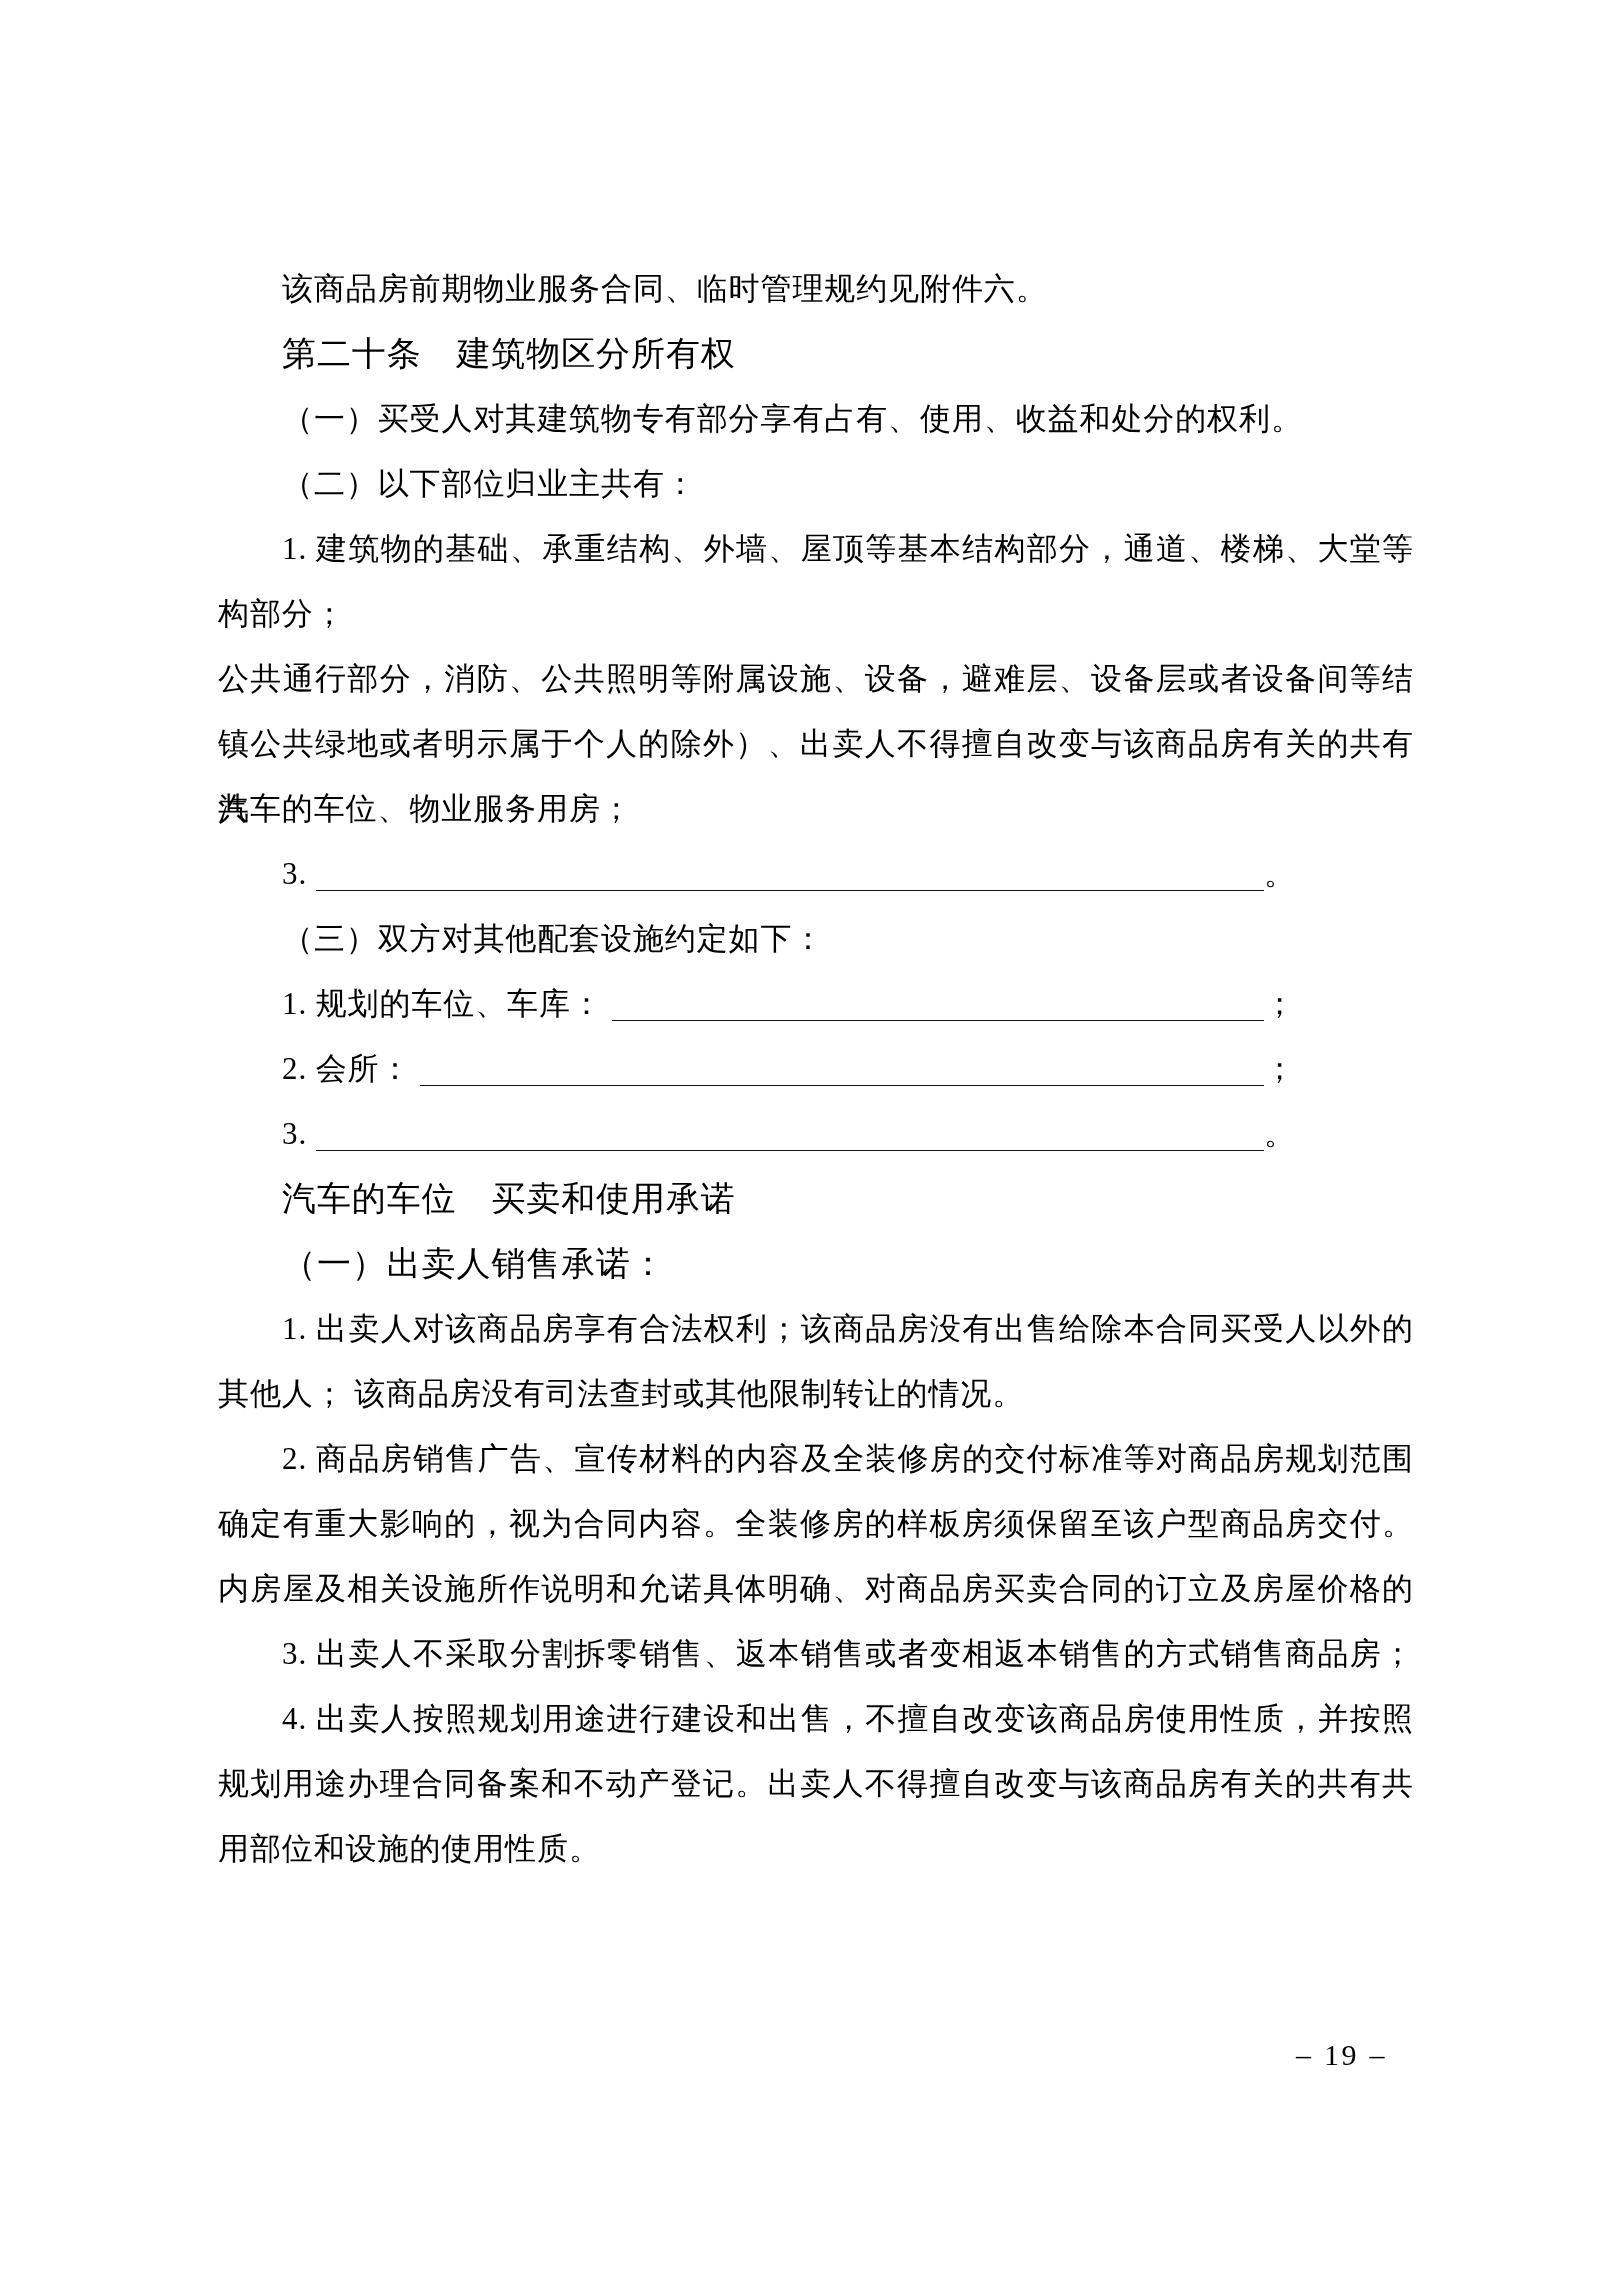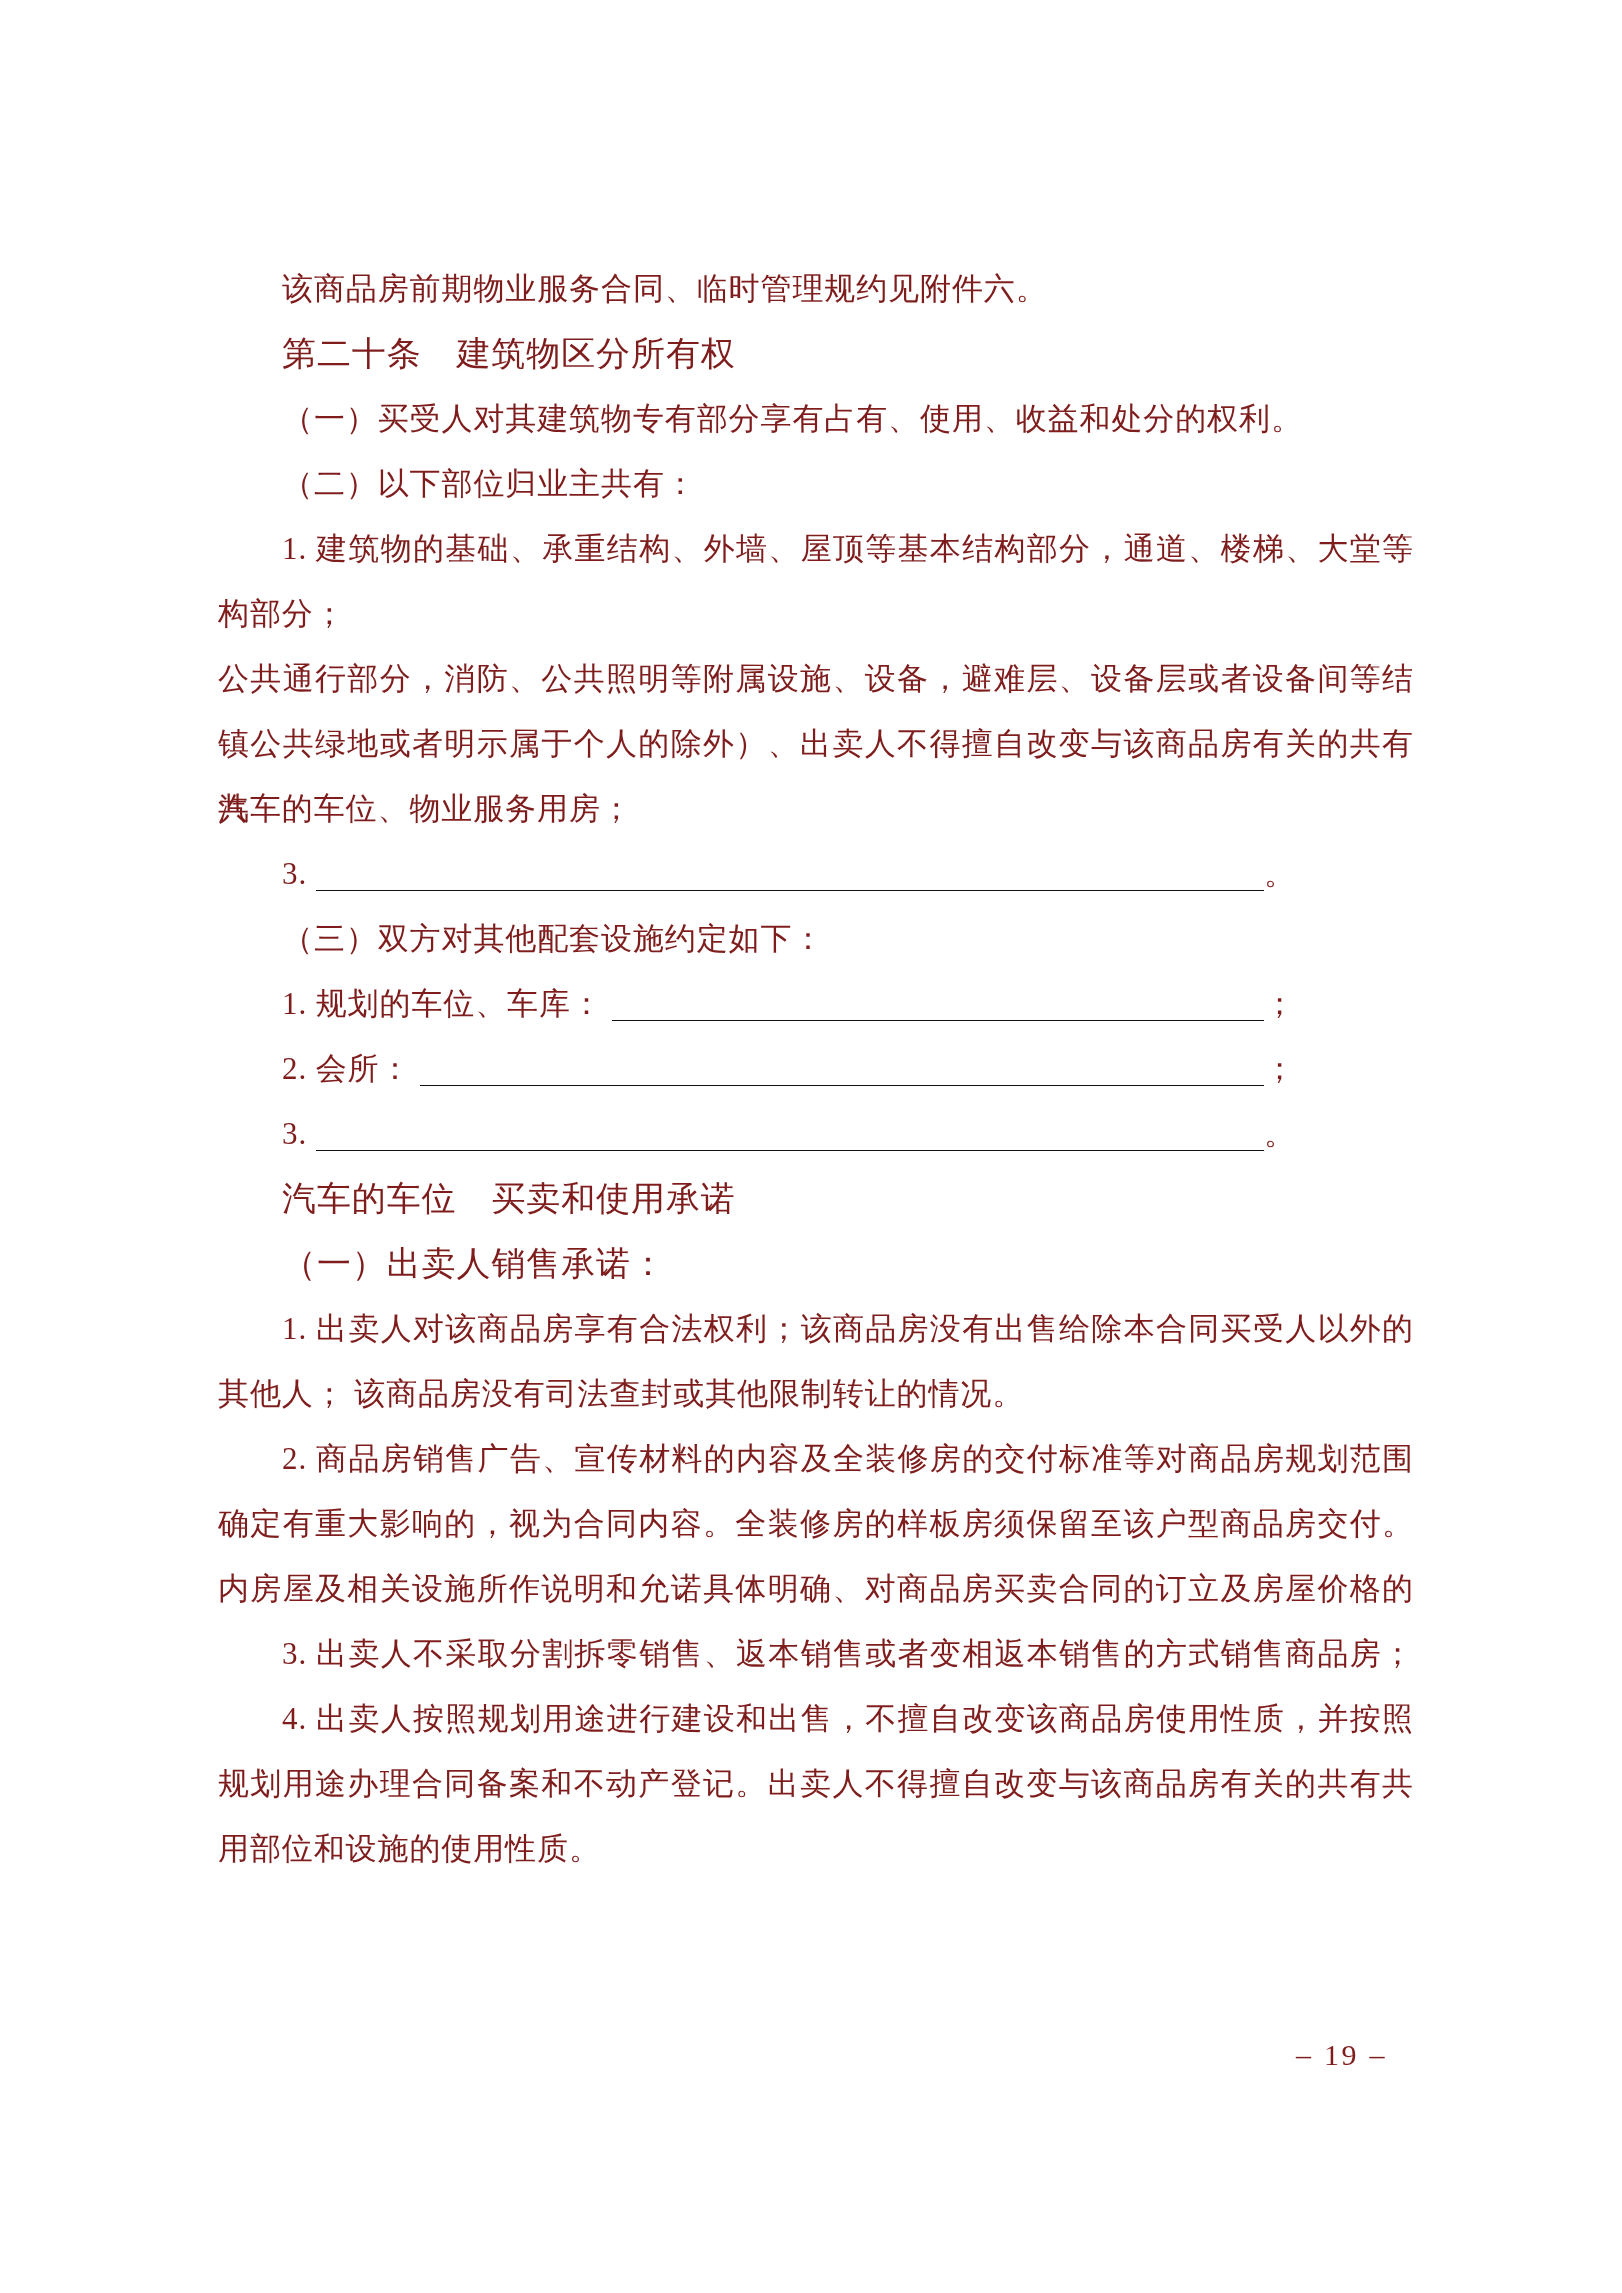--- a/index.html
+++ b/index.html
@@ -2,21 +2,21 @@
 <html style="font-size:14.5px"><head>
 <meta charset="utf-8">
 <style>
   html,body{margin:0;padding:0;background:#e8e8e8;}
   .page{
     position:relative;
     width:1623px;
     height:2294px;
     background:#ffffff;
     font-family:"Liberation Serif","DejaVu Serif",serif;
-    color:#7f1d1d;
+    color:#000000;
     overflow:hidden;
     margin:0 auto;
   }
   .content{
     position:absolute;
     left:218px;
     top:256px;
     width:1196px;
   }
   .ln{

